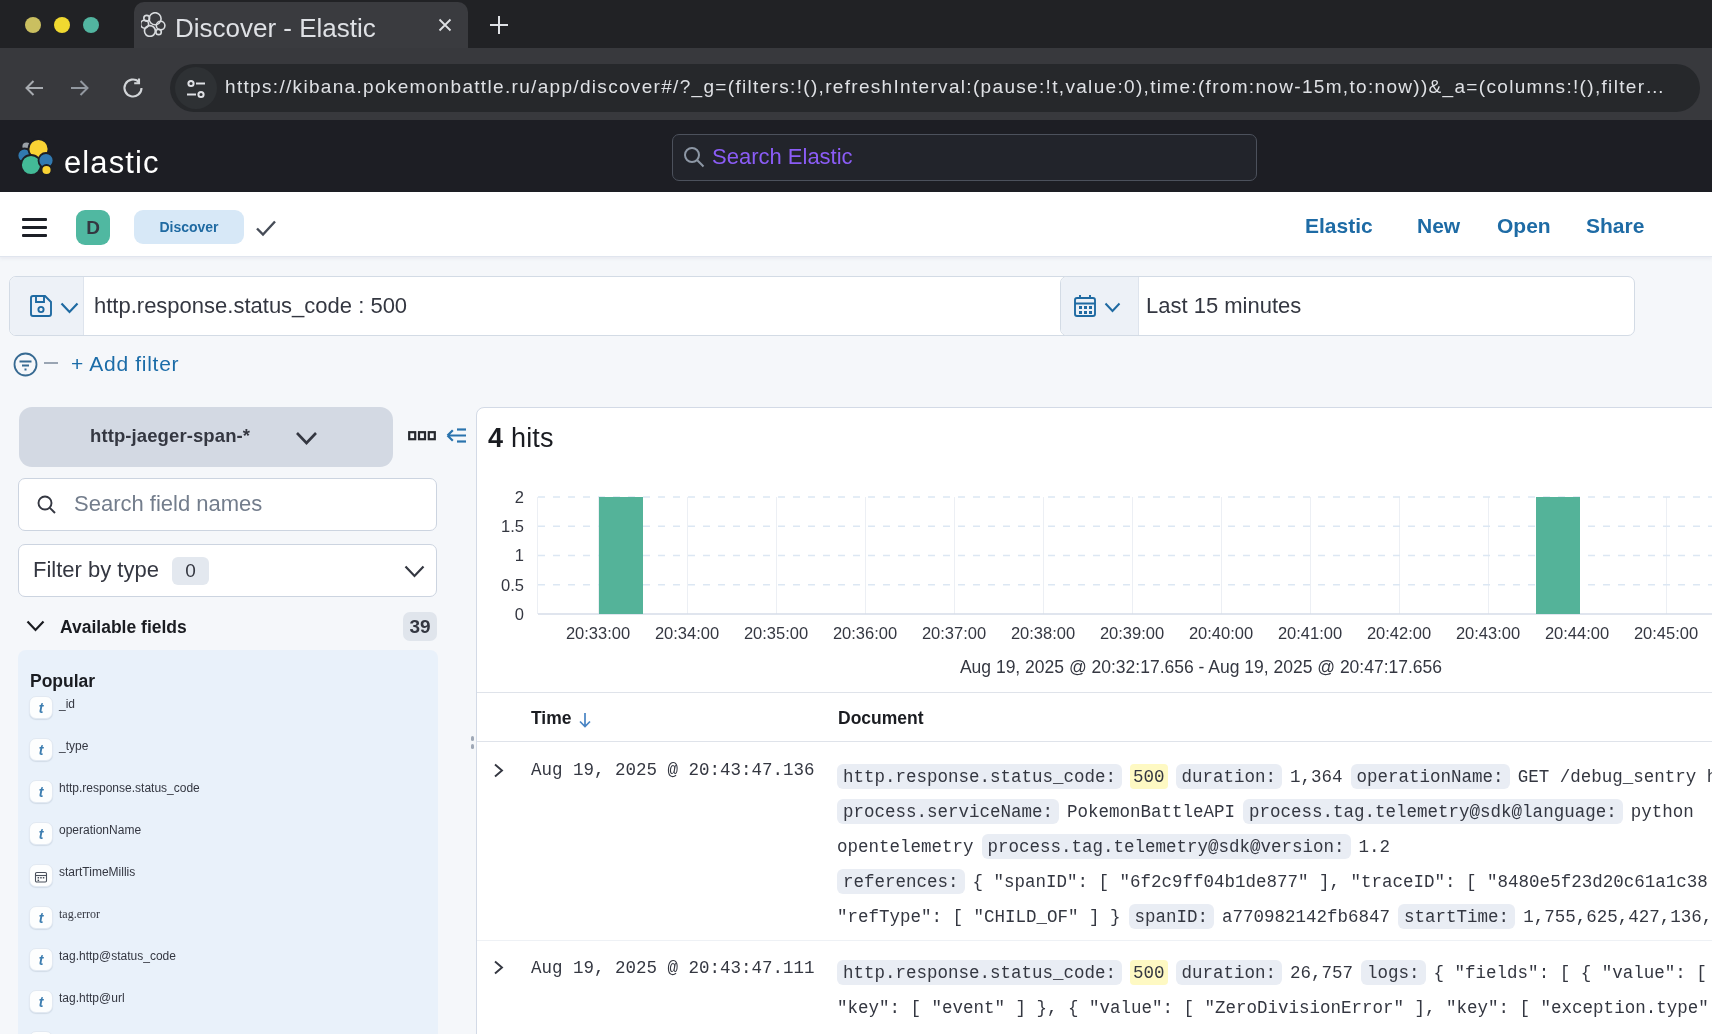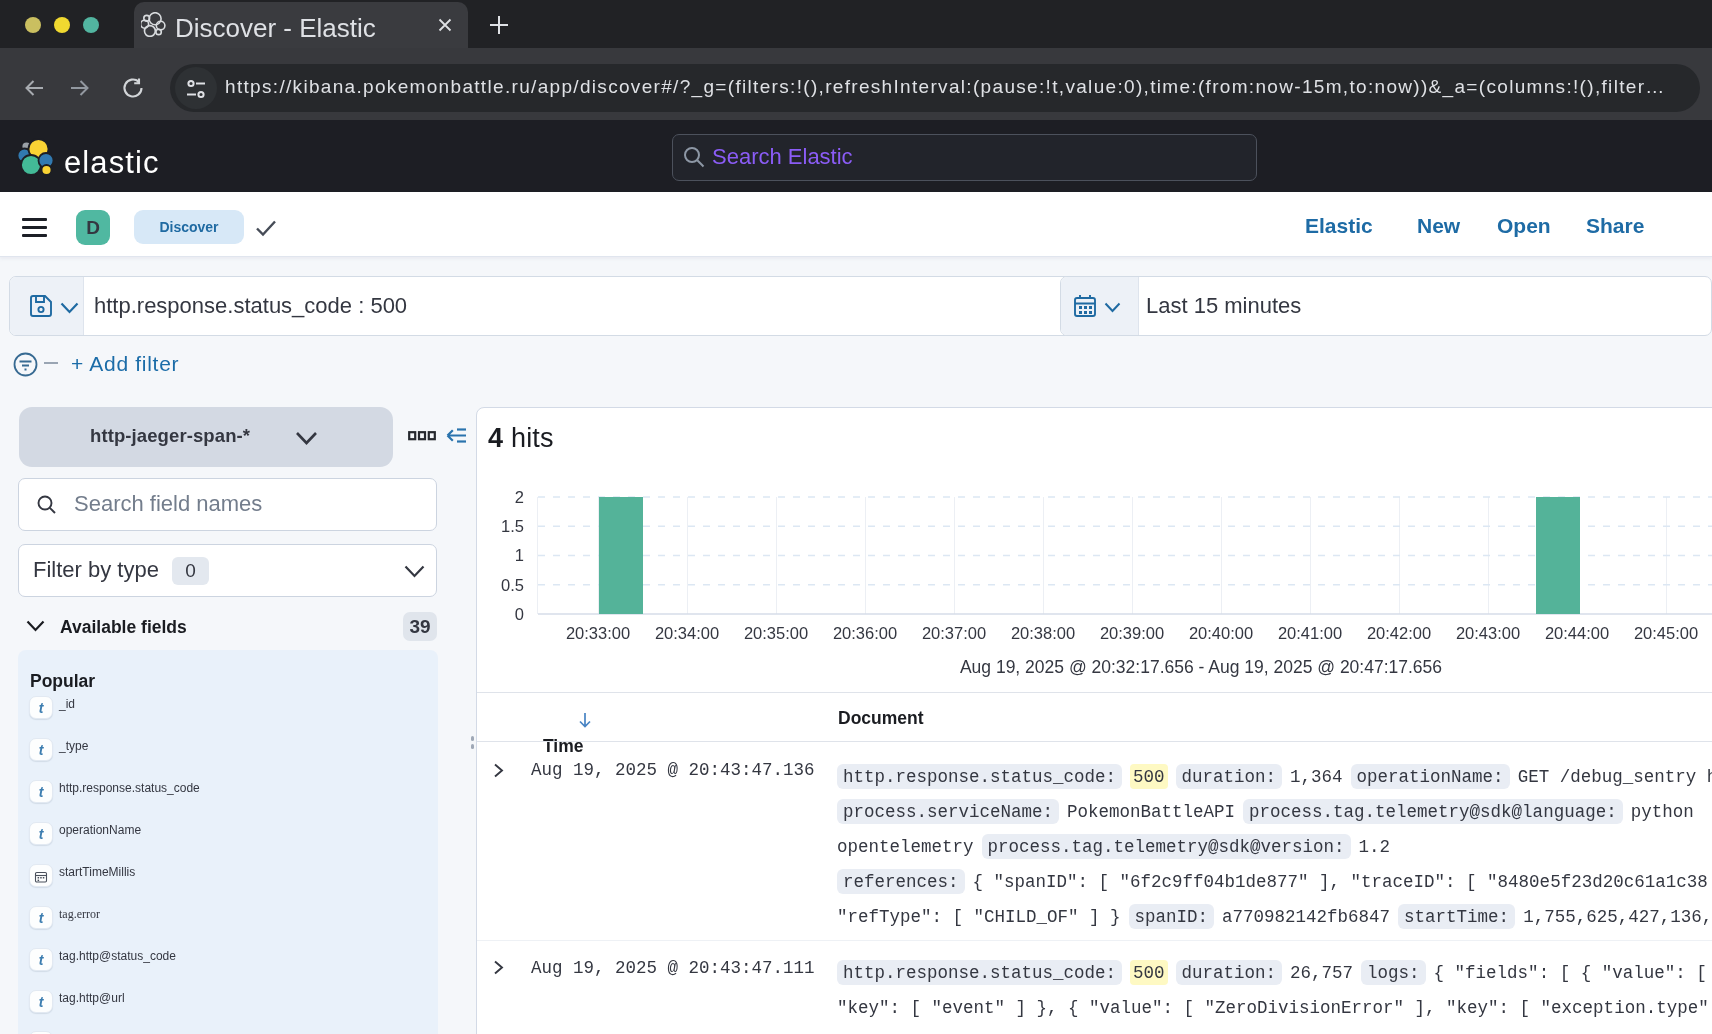--- a/index.html
+++ b/index.html
@@ -23,21 +23,21 @@
   #navbar { left:0; top:192px; width:1712px; height:65px; background:#ffffff; border-bottom:1px solid #e0e5ee; box-shadow:0 2px 3px rgba(150,160,180,0.12); }
   .hline { left:22px; width:25px; height:3.4px; background:#1c1f26; border-radius:1px; }
   #dbadge { left:76px; top:210px; width:34px; height:35px; background:#50b8a1; border-radius:9px; color:#343741; font-weight:bold; font-size:19px; text-align:center; line-height:35px; }
   #discchip { left:134px; top:210px; width:110px; height:34px; background:#d7e8f7; border-radius:9px; color:#1f6aa2; font-weight:bold; font-size:14px; text-align:center; line-height:34px; }
   .navlink { top:214px; font-size:21px; color:#1e6ba5; font-weight:600; }
   
   #qbar { left:9px; top:276px; width:1235px; height:60px; background:#ffffff; border:1px solid #d3dbe5; border-radius:7px; }
   #qsave { left:0px; top:0px; width:74px; height:58px; background:#edf1f7; border-right:1px solid #dee4ed; border-radius:6px 0 0 6px; }
   #qtext { left:84px; top:16px; font-size:22px; color:#343741; }
   #qkql { position:absolute; right:0; top:0; width:63px; height:58px; background:#fca5a5; border-radius:0 6px 6px 0; color:#1f6aa2; font-weight:bold; font-size:21px; text-align:center; line-height:58px; }
-  #dbar { left:1060px; top:276px; width:652px; height:60px; background:#ffffff; border:1px solid #d3dbe5; border-radius:7px; }
+  #dbar { left:1060px; top:276px; width:575px; height:60px; background:#ffffff; border:1px solid #d3dbe5; border-radius:7px; }
   #dquick { left:0; top:0; width:78px; height:58px; background:#edf1f7; border-right:1px solid #dee4ed; border-radius:6px 0 0 6px; }
   #dtext { left:85px; top:16px; font-size:22px; color:#343741; }
   
   #addfilter { left:71px; top:352px; font-size:21px; color:#1b6ca8; letter-spacing:0.7px; }
   
   #idxpill { left:19px; top:407px; width:374px; height:60px; background:#d3d9e3; border-radius:13px; }
   #idxtext { left:90px; top:425px; font-size:18.5px; font-weight:bold; color:#343741; letter-spacing:0.1px; }
   #fsearch { left:18px; top:478px; width:419px; height:53px; background:#fff; border:1px solid #ccd4e0; border-radius:7px; }
   #fsearchtext { left:74px; top:491px; font-size:22px; color:#737d8c; }
   #ftype { left:18px; top:544px; width:419px; height:53px; background:#fff; border:1px solid #ccd4e0; border-radius:7px; }
@@ -292,21 +292,21 @@
       <text x="833" y="169">20:41:00</text>
     <text x="922" y="169">20:42:00</text>
       <text x="1011" y="169">20:43:00</text>
       <text x="1100" y="169">20:44:00</text>
     <text x="1189" y="169">20:45:00</text>
   </g>
   <text x="724" y="203" font-family="Liberation Sans, sans-serif" font-size="17.5" fill="#343741" text-anchor="middle">Aug 19, 2025 @ 20:32:17.656 - Aug 19, 2025 @ 20:47:17.656</text>
 </svg>
 
 <div class="abs sep" style="top:692px;"></div>
-<div class="abs th" style="left:531px; top:736px;margin-left:12px;">Time</div>
+<div class="abs th" style="left:531px; top:708px;">Time</div>
 <svg class="abs" style="left:578px; top:712px;" width="14" height="16" viewBox="0 0 14 16">
     <path d="M7 1 V14 M2 9.5 L7 14.5 L12 9.5" stroke="#4884c4" stroke-width="1.7" fill="none"></path>
   </svg>
 <div class="abs th" style="left:838px; top:708px;">Document</div>
 <div class="abs sep" style="top:741px;"></div>
 
 <svg class="abs" style="left:491px; top:763px;" width="15" height="15" viewBox="0 0 15 15">
     <path d="M4 1.5 L11 7.5 L4 13.5" stroke="#343741" stroke-width="1.9" fill="none"></path>
   </svg>
 <div class="abs mono" style="left:531px; top:760px;">Aug 19, 2025 @ 20:43:47.136</div>

